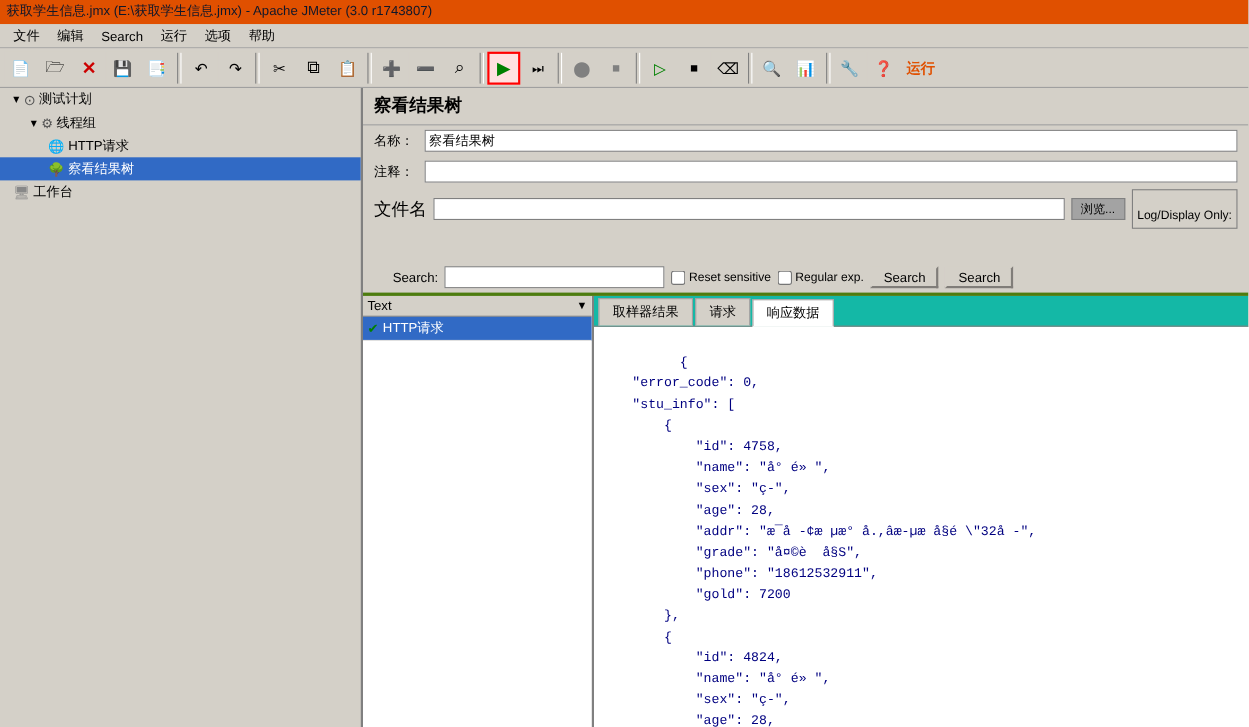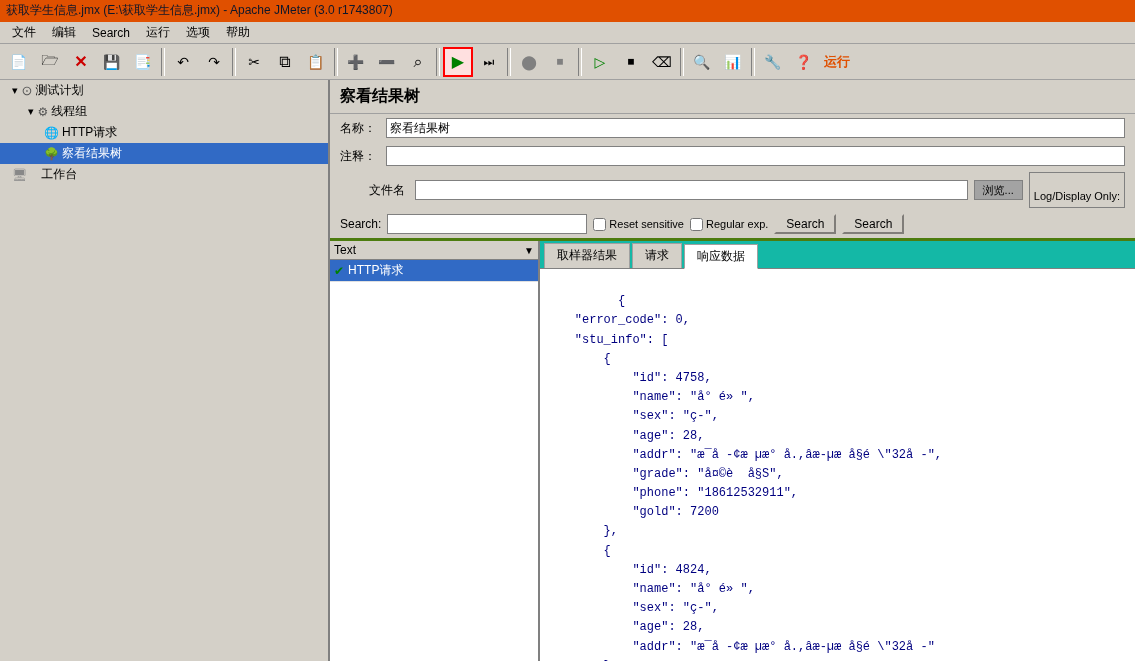--- a/index.html
+++ b/index.html
@@ -136,21 +136,21 @@
     .write-all-row {
       padding: 2px 10px;
       font-size: 12px;
     }
     .filename-row {
       display: flex;
       align-items: center;
       padding: 2px 10px;
       gap: 6px;
     }
-    .filename-label { font-size: 12px; min-width: 40px; margin-left: 29px; }
+    .filename-label { font-size: 16px; min-width: 40px; }
     .filename-input {
       flex: 1;
       height: 20px;
       border: 1px solid #808080;
       background: white;
     }
     .browse-btn {
       padding: 1px 8px;
       background: #a3a3a3;
       border: 1px solid #808080;
@@ -164,22 +164,23 @@
       border: 1px solid #808080;
       cursor: pointer;
       font-size: 11px;
       height: 20px;
     }
 
     
     .search-row {
       display: flex;
       align-items: center;
-      padding: 4px 10px;
+      padding: 4px 27px;
       gap: 6px;
+      margin-top: 28px;
     }
     .search-label { font-size: 12px; }
     .search-input {
       width: 200px;
       height: 20px;
       border: 1px solid #808080;
       background: white;
       padding: 1px 3px;
     }
     .checkbox-label {
@@ -363,21 +364,21 @@
     <div class="tree-item tree-indent-3">
       <span style="font-size:12px; color:#555;">🌐</span>
       <span style="margin-left:3px;">HTTP请求</span>
     </div>
     <div class="tree-item tree-indent-3 selected">
       <span style="font-size:12px;">🌳</span>
       <span style="margin-left:3px;">察看结果树</span>
     </div>
     <div class="tree-item tree-indent-1">
       <span style="font-size:12px; color:#888;">🖥</span>
-      <span style="margin-left:14px;">工作台</span>
+      <span style="margin-left:3px;">工作台</span>
     </div>
   </div>
 
   <div id="right-panel">
 
     <div id="panel-title">
       <span>察看结果树</span>
     </div>
 
     <div class="form-row">

